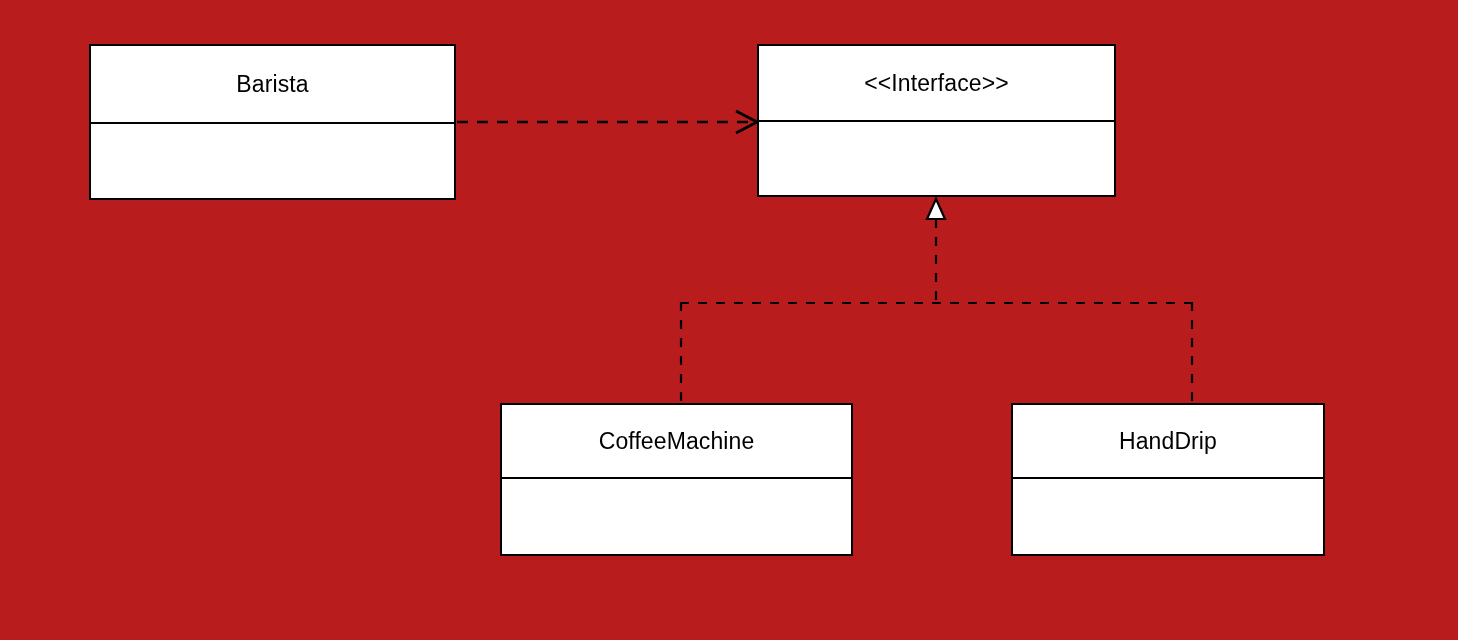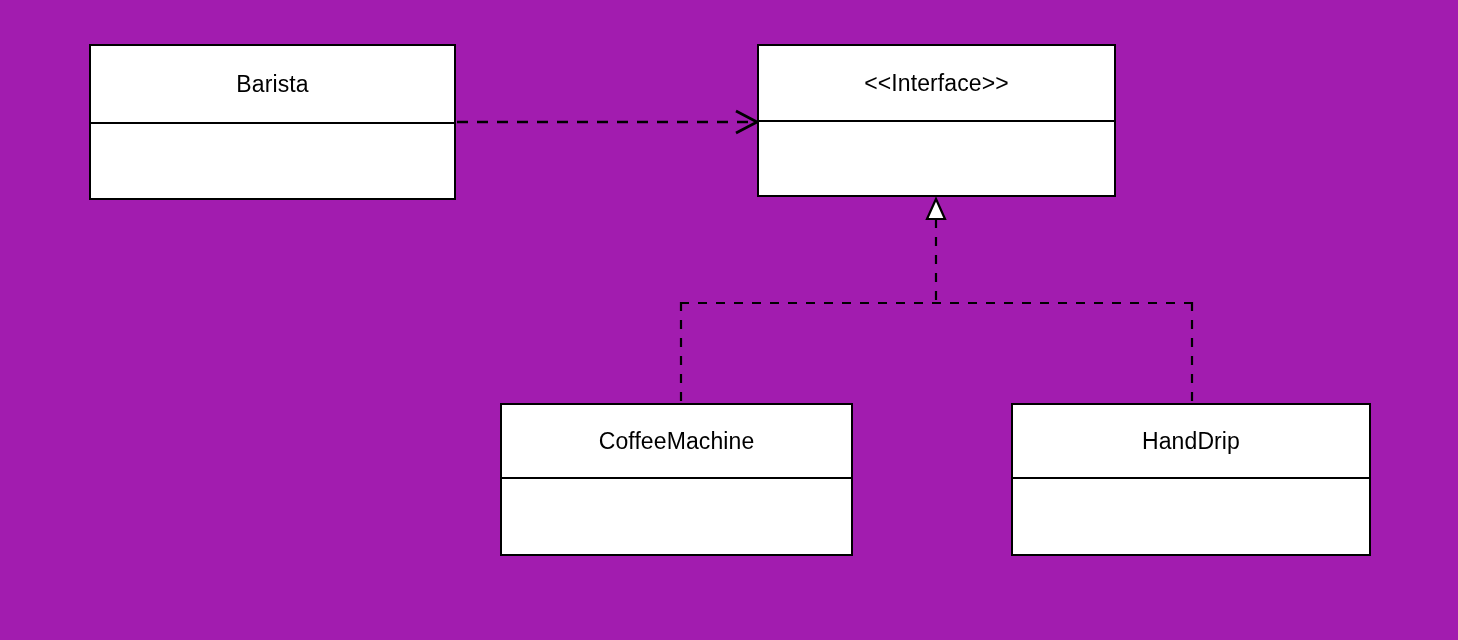--- a/index.html
+++ b/index.html
@@ -8,21 +8,21 @@
     padding: 0;
     background: #ffffff;
   }
   body {
     font-family: "Liberation Sans", sans-serif;
   }
   #canvas {
     position: relative;
     width: 1458px;
     height: 640px;
-    background: #a21caf;
+    background: #b91c1c;
     overflow: hidden;
   }
   #edges {
     position: absolute;
     left: 0;
     top: 0;
     width: 1458px;
     height: 640px;
     pointer-events: none;
   }
@@ -102,20 +102,20 @@
     <div class="uml-body"></div>
   </div>
 
   <div class="uml-class" style="left:500px; top:403px; width:353px; height:153px;">
     <div class="uml-header" style="height:74px;">
       <span class="uml-name">CoffeeMachine</span>
     </div>
     <div class="uml-body"></div>
   </div>
 
-  <div class="uml-class" style="left:1011px; top:403px; width:360px; height:153px;">
+  <div class="uml-class" style="left:1011px; top:403px; width:314px; height:153px;">
     <div class="uml-header" style="height:74px;">
       <span class="uml-name">HandDrip</span>
     </div>
     <div class="uml-body"></div>
   </div>
 
 </div>
 
 </body></html>

